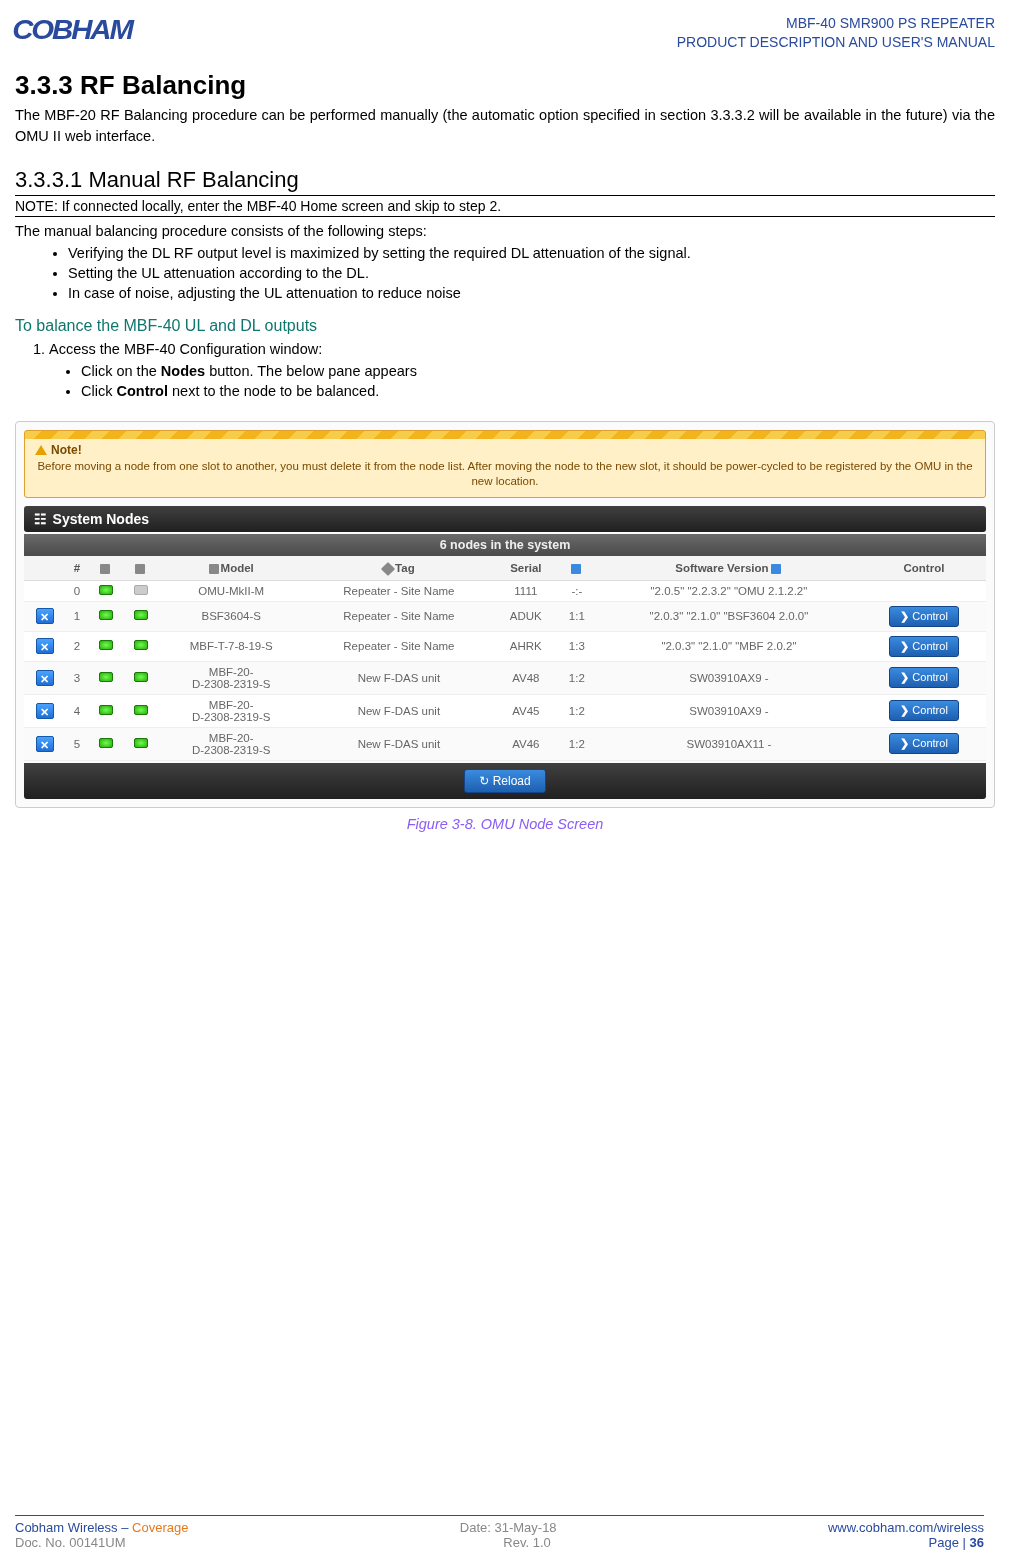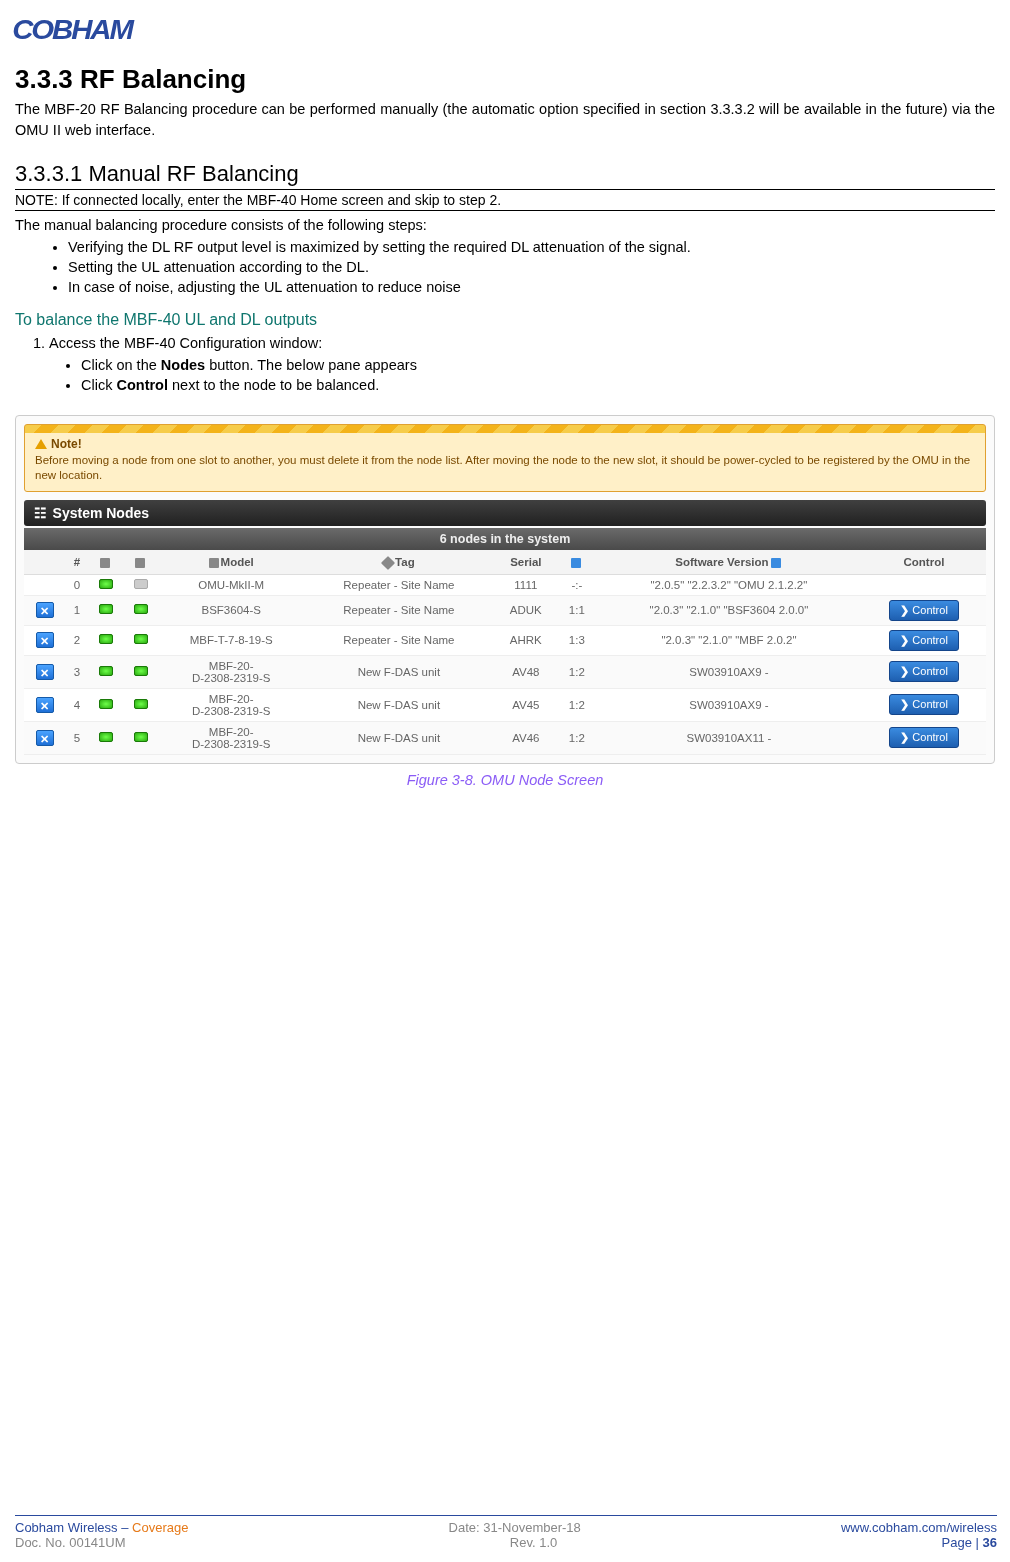--- a/index.html
+++ b/index.html
@@ -108,20 +108,21 @@
     }
     .note-box {
       border: 1px solid #e0a030;
       background: #fff0c8;
       border-radius: 3px;
       padding: 6px 10px 8px 10px;
       background-image: repeating-linear-gradient(135deg, #f6cc4a 0 12px, #f3b31a 12px 24px);
       background-size: 100% 8px;
       background-repeat: no-repeat;
       background-position: top;
+      text-align: center;
     }
     .note-inner {
       background: #fff0c8;
       margin-top: 4px;
       padding-top: 2px;
     }
     .note-title {
       font-weight: bold;
       font-size: 12px;
       color: #7a4a00;
@@ -240,39 +241,43 @@
     .caption {
       text-align:center;
       font-style: italic;
       color:#8b5cf6;
       margin-top:8px;
       font-size:14.5px;
     }
     .footer {
       position:absolute;
       bottom:12px;
-      left:15px; right:13px;
+      left:15px; right:26px;
       border-top:1px solid #2a4a9e;
       padding-top:4px;
       font-size:13px;
     }
     .footer-row {
       display:flex;
       justify-content:space-between;
     }
     .f-blue { color:#2a4a9e; }
     .f-orange { color:#e67a1a; }
     .f-gray { color:#888; }
     .th-icon { display:inline-block; width:10px;height:10px;background:#888;margin-right:2px;vertical-align:middle;border-radius:1px; }
   </style>
 </head>
 <body>
 
 <div class="header-row">
   <div class="logo">COBHAM</div>
+  <div class="header-right">
+    <div>MBF-40 SMR900 PS REPEATER</div>
+    <div>PRODUCT DESCRIPTION AND USER'S MANUAL</div>
+  </div>
 </div>
 
 <h1 class="sec">3.3.3  RF Balancing</h1>
 <p class="para">The MBF-20 RF Balancing procedure can be performed manually (the automatic option specified in section 3.3.3.2 will be available in the future) via the OMU II web interface.</p>
 
 <h2 class="subsec">3.3.3.1  Manual RF Balancing</h2>
 <div class="note-line">NOTE: If connected locally, enter the MBF-40 Home screen and skip to step 2.</div>
 <p class="body-text">The manual balancing procedure consists of the following steps:</p>
 
 <ul class="bullets">
@@ -398,30 +403,33 @@
           <td>MBF-20-<br>D-2308-2319-S</td>
           <td>New F-DAS unit</td>
           <td>AV46</td>
           <td>1:2</td>
           <td>SW03910AX11 -</td>
           <td><span class="ctrl-btn">Control</span></td>
         </tr>
       </tbody>
   </table>
 
+  <div class="reload-bar">
+    <span class="reload-btn">↻ <span>Reload</span></span>
+  </div>
 </div>
 
 <div class="caption">Figure 3-8. OMU Node Screen</div>
 
 <div class="footer">
   <div class="footer-row">
     <span>
       <span class="f-blue">Cobham Wireless</span><span class="f-blue"> – </span><span class="f-orange">Coverage</span>
     </span>
-    <span class="f-gray">Date: 31-November-18</span>
+    <span class="f-gray">Date: 31-May-18</span>
     <span class="f-blue">www.cobham.com/wireless</span>
   </div>
   <div class="footer-row">
     <span class="f-gray">Doc. No. 00141UM</span>
     <span class="f-gray">Rev. 1.0</span>
     <span>
       <span class="f-blue">Page | </span><span class="f-blue bold">36</span>
     </span>
   </div>
 </div>

